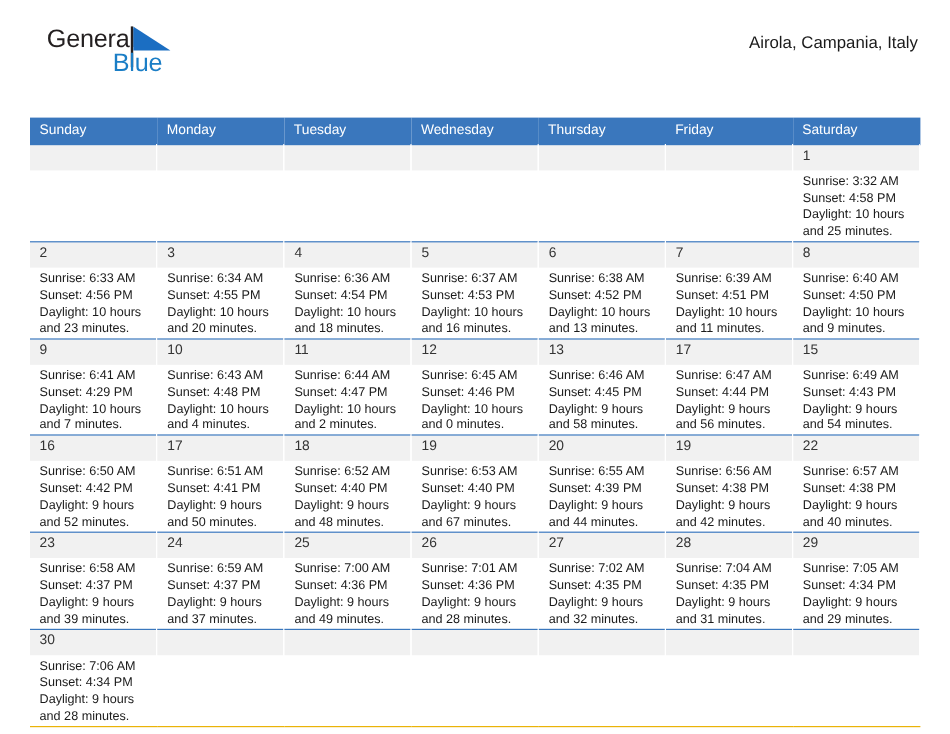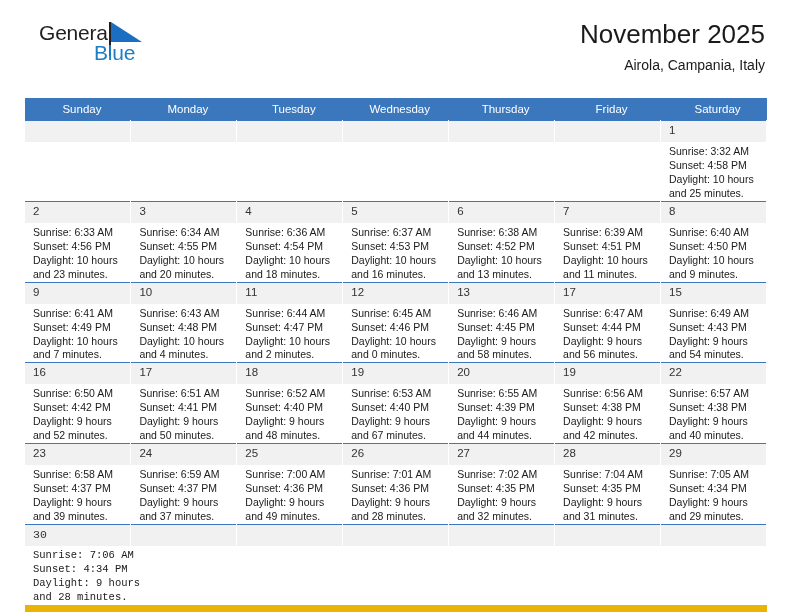--- a/index.html
+++ b/index.html
@@ -94,21 +94,21 @@
     width: 742px;
     border-collapse: collapse;
     table-layout: fixed;
     margin-top: 6px;
   }
   .calendar th {
     background: #3a77bd;
     color: #ffffff;
     font-size: 11.5px;
     font-weight: normal;
-    text-align: center;
+    text-align: left;
     padding: 5px 0 5px 8px;
     border: none;
   }
   .calendar td {
     vertical-align: top;
     padding: 0;
     border-top: 1px solid #3a77bd;
     border-right: 1px solid #ffffff;
     height: 72px;
     background: #ffffff;
@@ -134,42 +134,40 @@
   .details {
     padding: 3px 6px 0 8px;
     font-size: 10.5px;
     line-height: 1.33;
     color: #1a1a1a;
   }
   .details div {
     white-space: nowrap;
   }
   .lastrow td {
-    border-bottom: 7px solid #eab308;
-    font-family: Liberation Mono, monospace;
+    border-bottom: 1px solid #eab308;
   }
 </style>
 </head>
 <body>
 
 <div class="page">
 
   <div class="header">
 
     <div class="logo">
       <span class="logo-general">General</span>
       <span class="logo-bar"></span>
       <svg class="logo-flag" viewBox="0 0 32 21">
         <polygon points="0,0 31,20 0,20" fill="#1b6ec2"></polygon>
       </svg>
       <span class="logo-blue">Blue</span>
     </div>
 
     <div class="titles">
-      <div class="cal-title">November 2025</div>
       <div class="cal-subtitle">Airola, Campania, Italy</div>
     </div>
   </div>
 
   <table class="calendar">
     <thead>
       <tr>
         <th>Sunday</th>
         <th>Monday</th>
         <th>Tuesday</th>
@@ -272,21 +270,21 @@
               <div>Daylight: 10 hours</div>
               <div>and 9 minutes.</div>
             </div>
           </td>
         </tr>
         <tr class="week">
           <td>
             <div class="daynum">9</div>
             <div class="details">
               <div>Sunrise: 6:41 AM</div>
-              <div>Sunset: 4:49 PM</div>
+              <div>Sunset: 4:29 PM</div>
               <div>Daylight: 10 hours</div>
               <div>and 7 minutes.</div>
             </div>
           </td>
           <td>
             <div class="daynum">10</div>
             <div class="details">
               <div>Sunrise: 6:43 AM</div>
               <div>Sunset: 4:48 PM</div>
               <div>Daylight: 10 hours</div>

